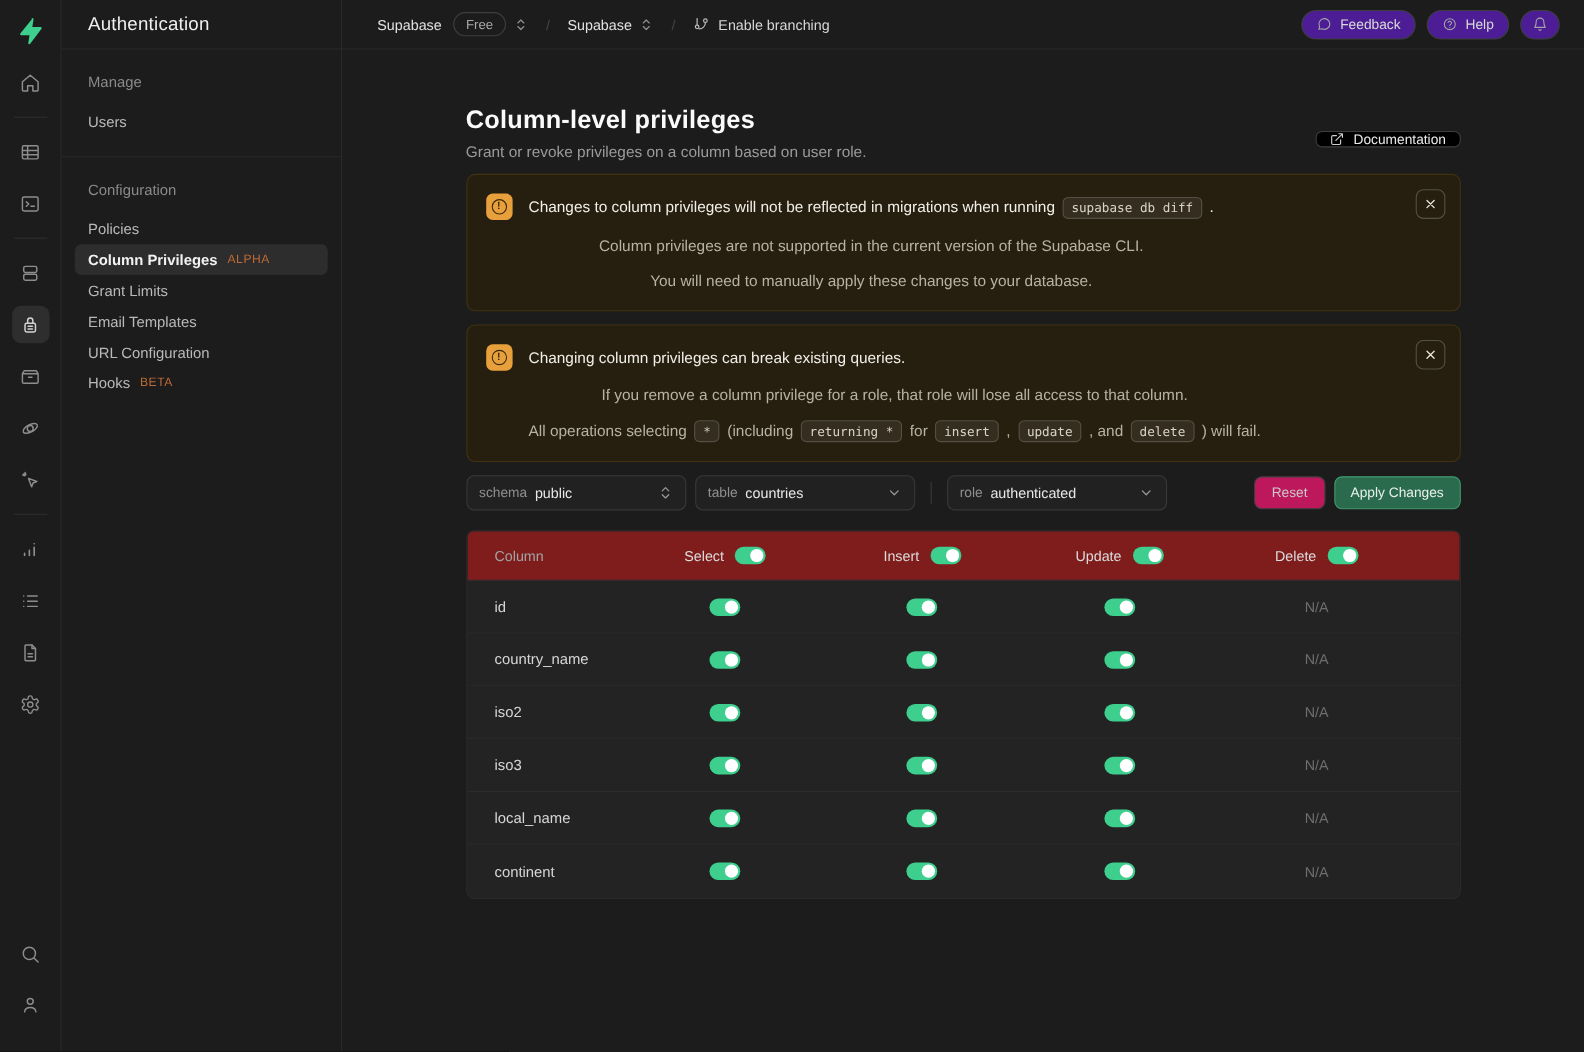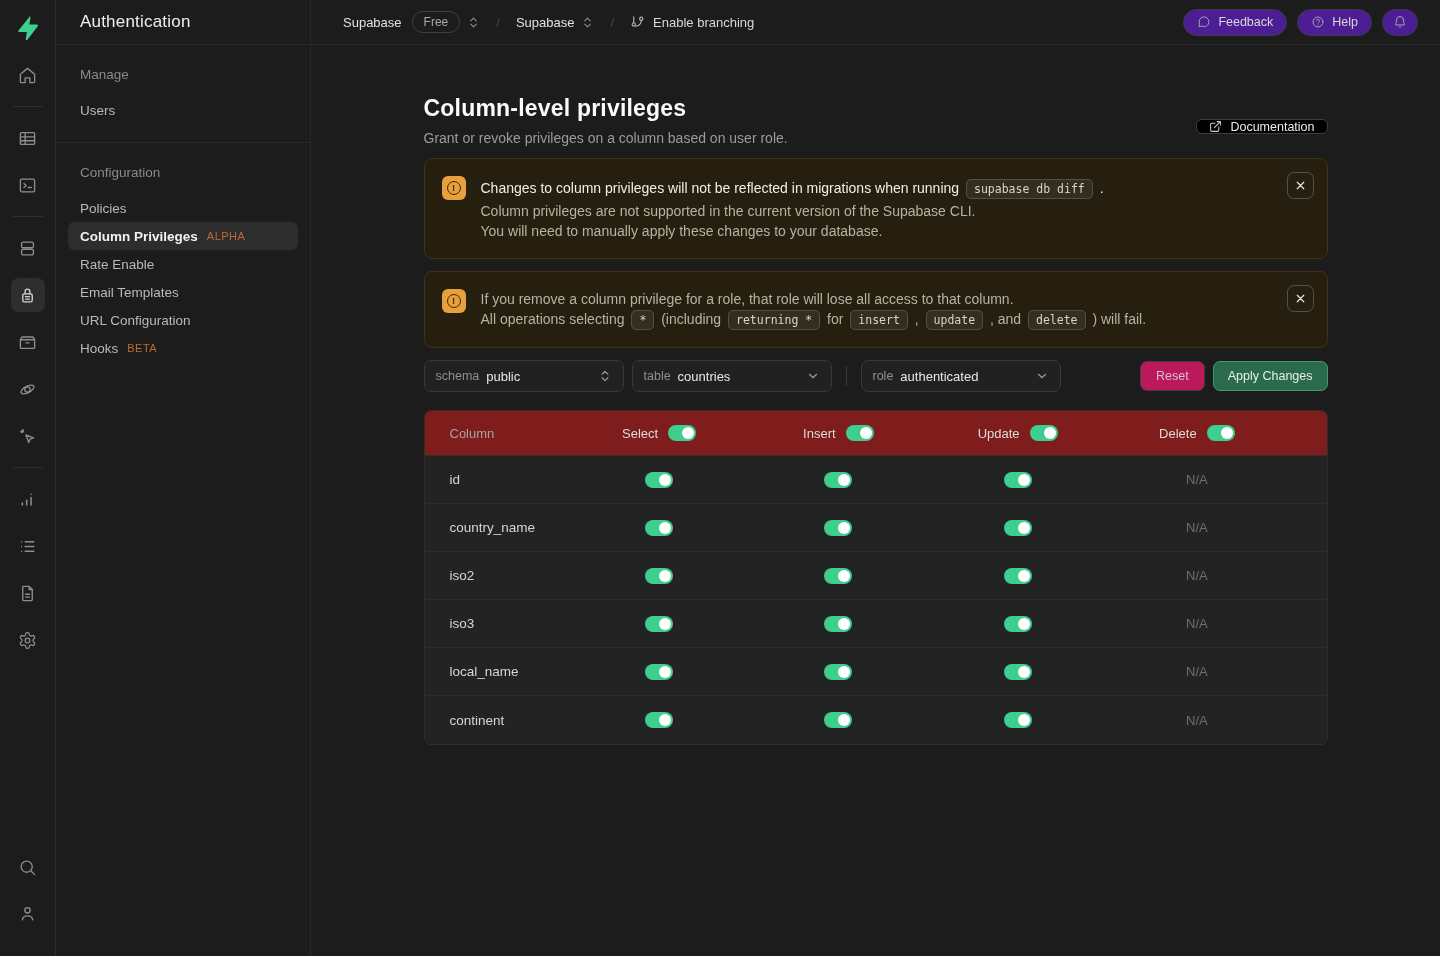--- a/index.html
+++ b/index.html
@@ -51,21 +51,21 @@
   .doc-btn { height:15px; border:1px solid #3e3e3e; background:#000000; border-radius:6px; font-size:12.5px; color:#eaeaea; display:flex; align-items:center; gap:8px; padding:0 12px; margin-top:24px; cursor:pointer; }
   .doc-btn svg { width:13px; height:13px; color:#cfcfcf; }
 
   
   .banner { position:relative; background:#261f10; border:1px solid #41330f; border-radius:8px; padding:17px 52px 17px 17px; margin-top:12px; display:flex; gap:15px; }
   .banner:first-of-type { margin-top:13px; }
   .warn-icon { width:24px; height:24px; flex:none; background:#e7a03c; border-radius:6px; display:flex; align-items:center; justify-content:center; }
   .warn-ring { width:14px; height:14px; border:1.6px solid #3a2a07; border-radius:50%; color:#3a2a07; font-size:9.5px; font-weight:700; display:flex; align-items:center; justify-content:center; line-height:1; }
   .banner-text { font-size:14px; }
   .banner-title { color:#f1eee7; line-height:24px; }
-  .banner-line { color:#b8b2a3; line-height:20px; margin-top:0; }
+  .banner-line { color:#b8b2a3; line-height:20px; margin-top:12px;text-align:center; }
   .chip { font-family:"DejaVu Sans Mono","Liberation Mono",monospace; font-size:11.5px; background:rgba(255,255,255,.07); border:1px solid rgba(255,255,255,.16); border-radius:5px; padding:2px 7px; margin:0 3px; color:#d9d4c6; white-space:nowrap; }
   .banner-close { position:absolute; top:13px; right:13px; width:27px; height:27px; border:1px solid rgba(255,255,255,.22); background:transparent; border-radius:7px; color:#e9e6dc; display:flex; align-items:center; justify-content:center; cursor:pointer; }
   .banner-close svg { width:13px; height:13px; }
 
   
   .filters { display:flex; align-items:center; margin-top:12px; gap:8px; }
   .select { height:32px; background:#212121; border:1px solid #383838; border-radius:7px; display:flex; align-items:center; padding:0 11px; gap:7px; font-size:13px; cursor:pointer; }
   .select.w-schema { width:200px; } .select.w-table { width:200px; } .select.w-role { width:200px; }
   .select .lbl { color:#8f8f8f; font-size:12.5px; }
   .select .val { color:#e8e8e8; }
@@ -203,21 +203,21 @@
       <div class="sidebar-divider"></div>
       <div class="nav-heading">Configuration</div>
       <div class="nav-item">
           <span>Policies</span>
         </div>
       <div class="nav-item active">
         <span>Column Privileges</span>
         <span class="nav-badge">ALPHA</span>
       </div>
       <div class="nav-item">
-          <span>Rate Enable</span>
+          <span>Grant Limits</span>
         </div>
       <div class="nav-item">
           <span>Email Templates</span>
         </div>
       <div class="nav-item">
           <span>URL Configuration</span>
         </div>
       <div class="nav-item">
         <span>Hooks</span>
         <span class="nav-badge">BETA</span>
@@ -305,20 +305,21 @@
                 <path d="M18 6 6 18M6 6l12 12"></path>
               </svg>
           </button>
         </div>
 
         <div class="banner">
           <div class="warn-icon">
               <span class="warn-ring">!</span>
             </div>
           <div class="banner-text">
+            <div class="banner-title"><span>Changing column privileges can break existing queries.</span></div>
             <div class="banner-line"><span>If you remove a column privilege for a role, that role will lose all access to that column.</span></div>
             <div class="banner-line"><span>All operations selecting </span><code class="chip">*</code><span> (including </span><code class="chip">returning *</code><span> for </span><code class="chip">insert</code><span> , </span><code class="chip">update</code><span> , and </span><code class="chip">delete</code><span> ) will fail.</span></div>
           </div>
           <button class="banner-close">
             <svg viewBox="0 0 24 24" fill="none" stroke="currentColor" stroke-width="2.2" stroke-linecap="round">
                 <path d="M18 6 6 18M6 6l12 12"></path>
               </svg>
           </button>
         </div>
 

